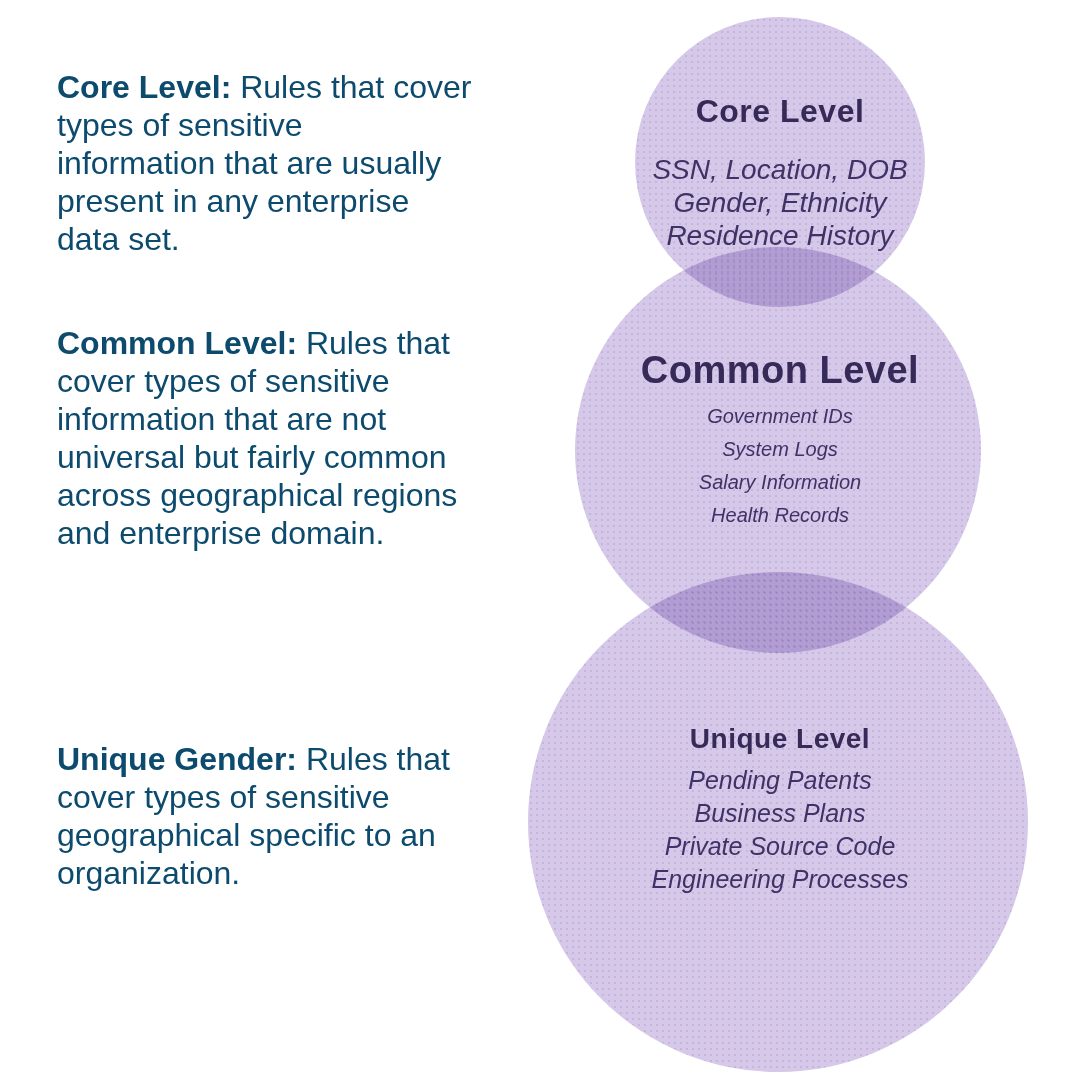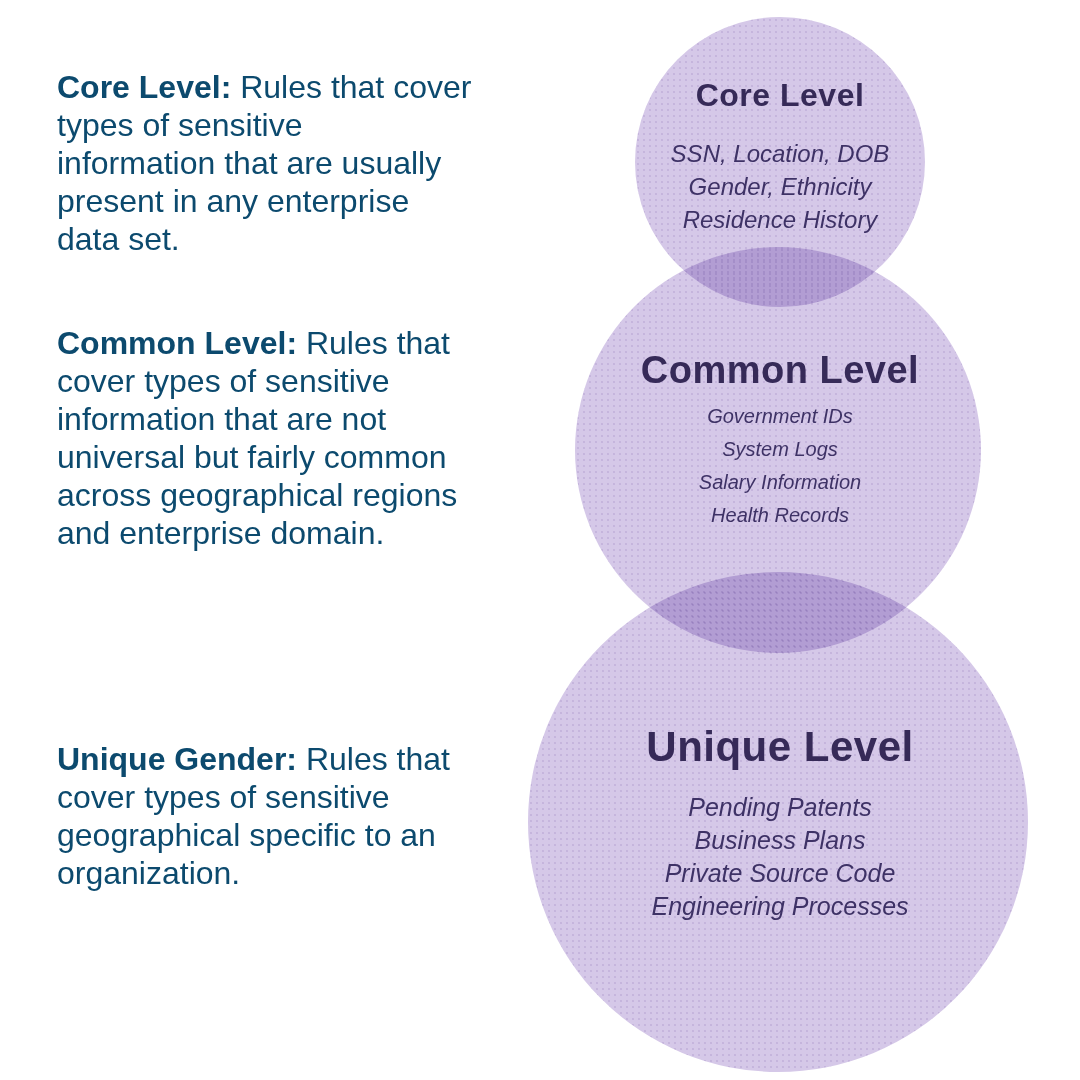--- a/index.html
+++ b/index.html
@@ -31,42 +31,42 @@
 
   
   .circle-text {
     position: absolute;
     left: 780px;
     transform: translateX(-50%);
     width: 460px;
     text-align: center;
     z-index: 2;
   }
-  .ct-core   { top: 76px;  }
+  .ct-core   { top: 92px;  }
   .ct-common { top: 348px; }
   .ct-unique { top: 722px; }
 
   .circle-title {
     font-weight: 700;
     color: #362a58;
     line-height: 1.2;
     letter-spacing: 0.5px;
   }
   .ct-core   .circle-title { font-size: 32px; margin-bottom: 5px; }
   .ct-common .circle-title { font-size: 38px; margin-bottom: 6px; text-align: center; }
-  .ct-unique .circle-title { font-size: 42px; margin-bottom: 19px; }
+  .ct-unique .circle-title { font-size: 28px; margin-bottom: 8px; }
 
   .circle-items {
     font-style: italic;
     font-weight: 500;
     color: #3e3266;
     white-space: pre-line;
     line-height: 33px;
   }
-  .ct-core   .circle-items { font-size: 24px; margin-top: 23px; }
+  .ct-core   .circle-items { font-size: 28px; margin-top: 23px; }
   .ct-common .circle-items { font-size: 20px; }
   .ct-unique .circle-items { font-size: 25px; }
 
   
   .desc {
     position: absolute;
     left: 57px;
     width: 440px;
     font-size: 32px;
     line-height: 38px;

